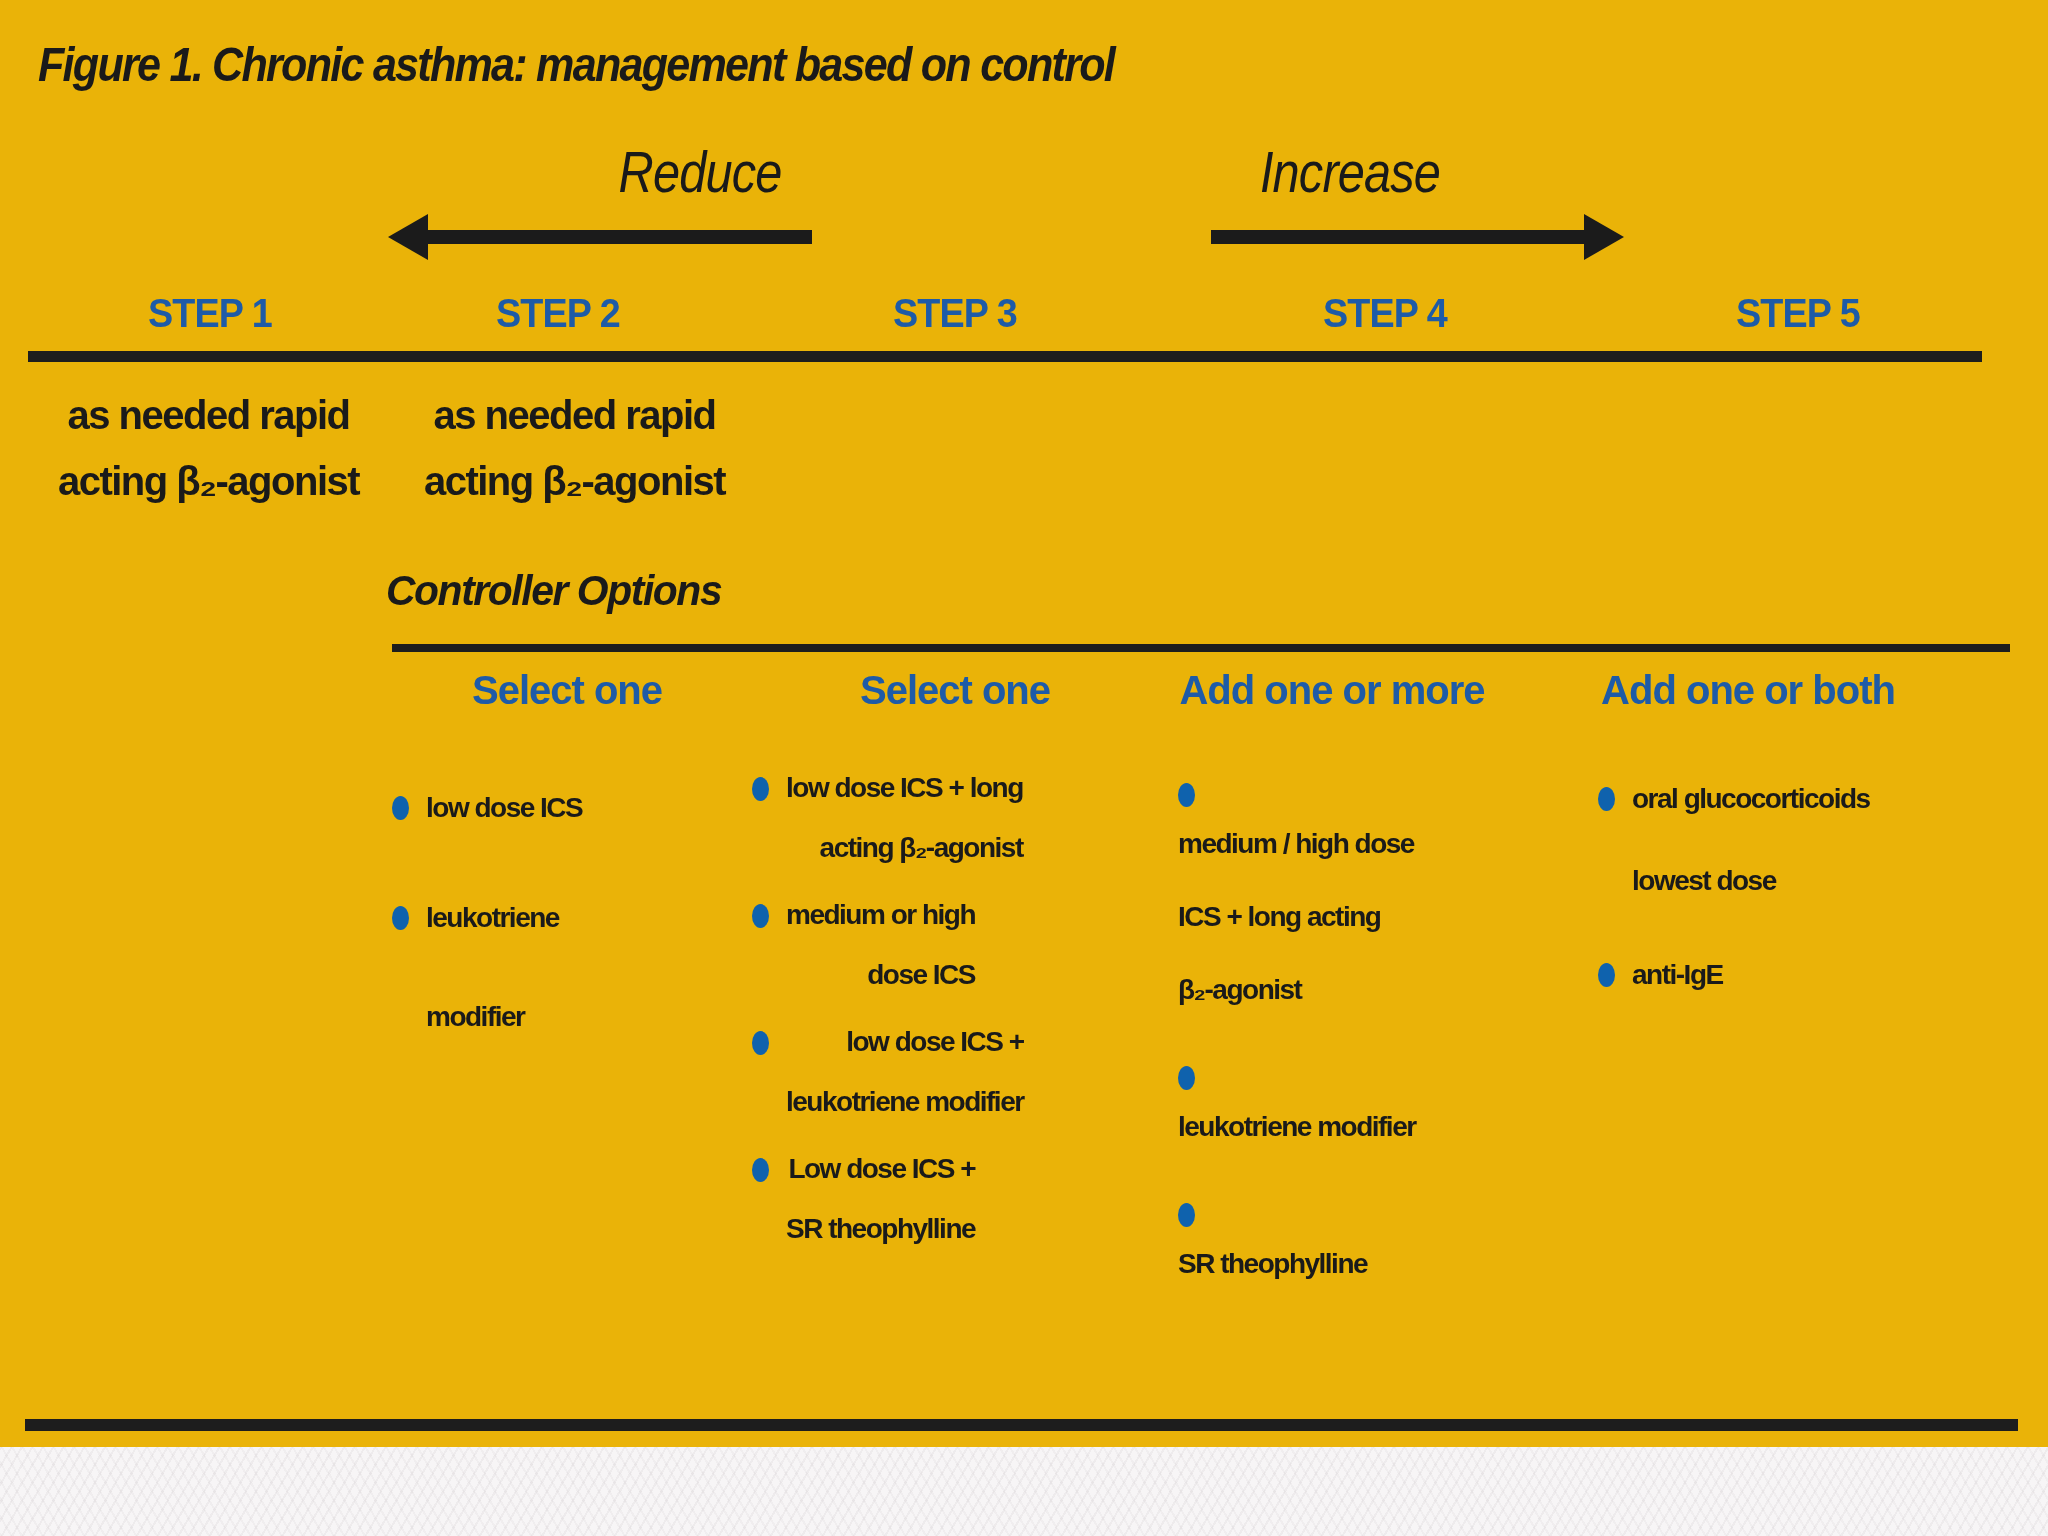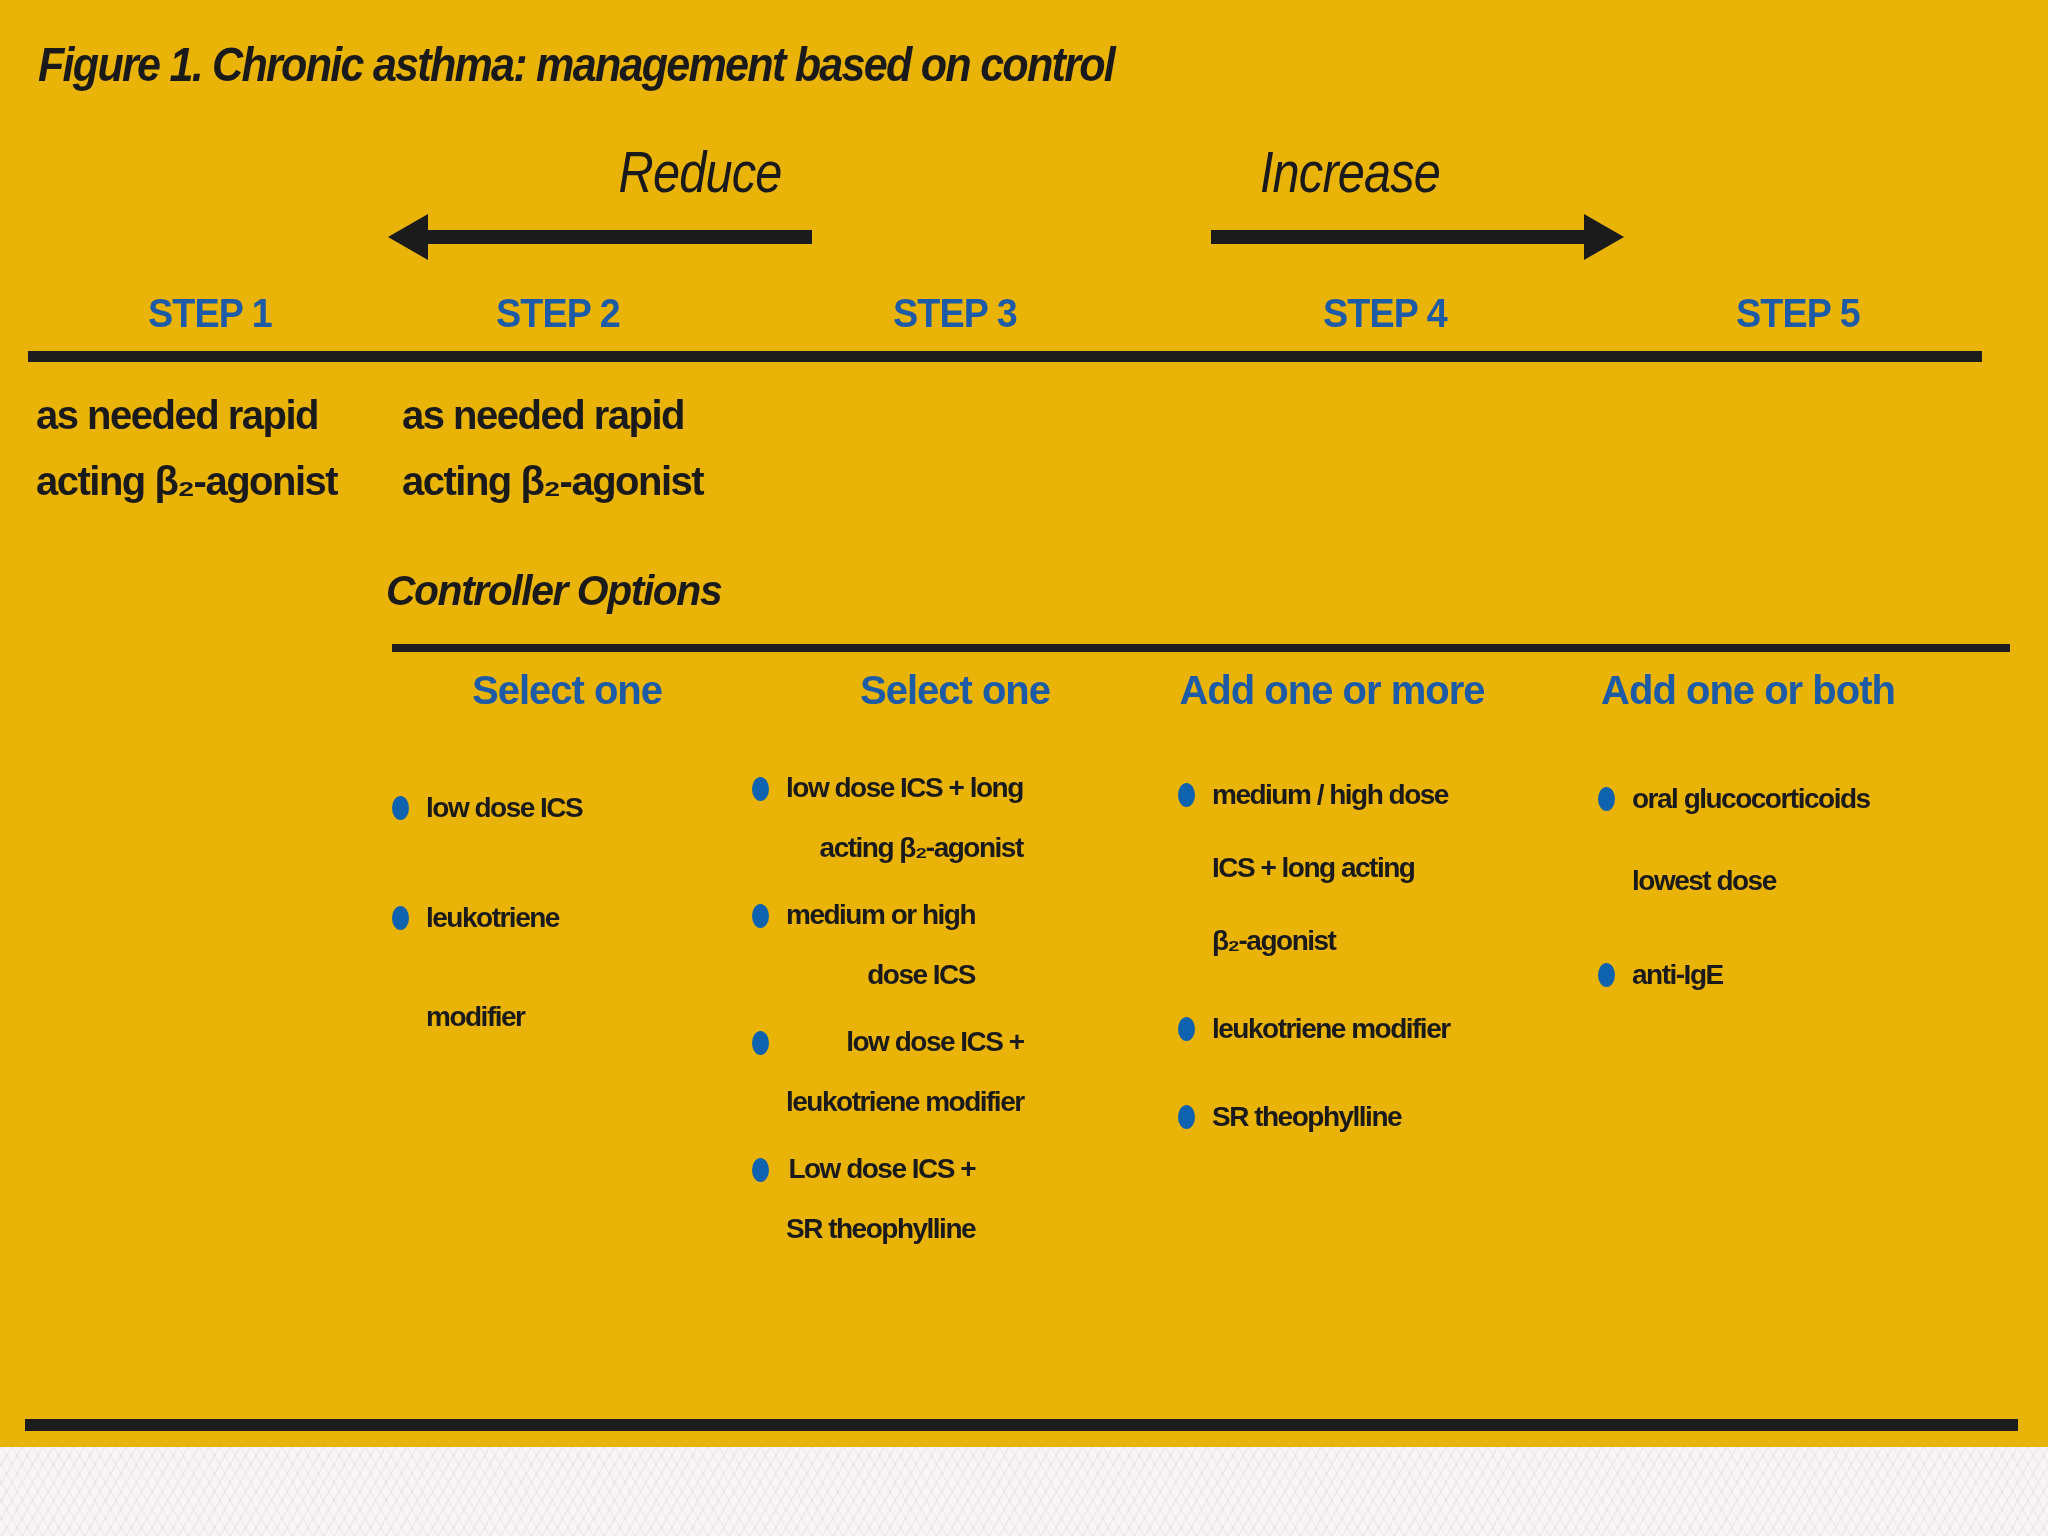--- a/index.html
+++ b/index.html
@@ -72,20 +72,21 @@
   .sh5 { left: 1648px; }
 
   .rule { background: #1d1d1d; }
   .rule-top        { left: 28px;  top: 351px;  width: 1954px; height: 11px; }
   .rule-controller { left: 392px; top: 644px;  width: 1618px; height: 8px;  }
   .rule-bottom     { left: 25px;  top: 1419px; width: 1993px; height: 12px; }
 
   .reliever {
     top: 382px;
     width: 345px;
+    text-align: center;
     font-size: 40px;
     font-weight: 600;
     letter-spacing: -1.5px;
     line-height: 66px;
     white-space: pre-line;
   }
   .reliever.col1 { left: 36px; }
   .reliever.col2 { left: 402px; }
 
   .controller-options-title {
@@ -128,21 +129,21 @@
   .list-s2 .item { margin-bottom: 11px; }
 
   .list-s3 { left: 752px;  width: 470px; }
   .list-s3 .txt { line-height: 60px; }
   .list-s3 .bullet { margin-top: 19px; }
   .list-s3 .item { margin-bottom: 7px; text-align: right; }
 
   .list-s4 { left: 1178px; width: 450px; }
   .list-s4 .txt { line-height: 73px; }
   .list-s4 .bullet { margin-top: 25px; }
-  .list-s4 .item { margin-bottom: 15px; }
+  .list-s4 .item { margin-bottom: 15px; flex-direction: column; }
 
   .list-s5 { left: 1598px; width: 440px; }
   .list-s5 .txt { line-height: 82px; }
   .list-s5 .bullet { margin-top: 29px; }
   .list-s5 .item { margin-bottom: 12px; }
 
   .footer-band {
     left: 0; top: 1447px; width: 2048px; height: 89px;
     background-color: #f7f5f6;
     background-image:

